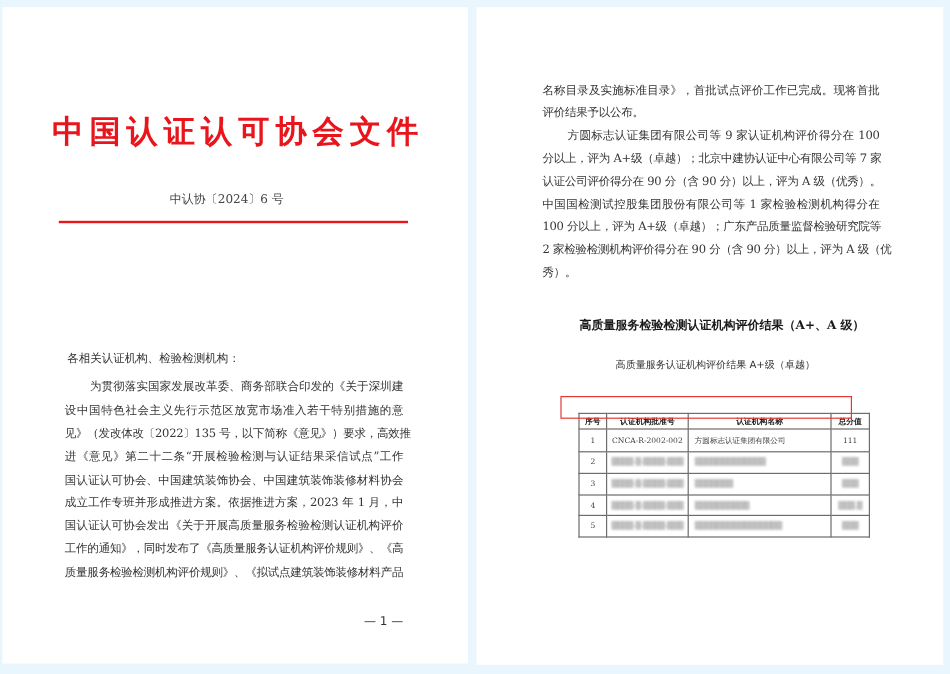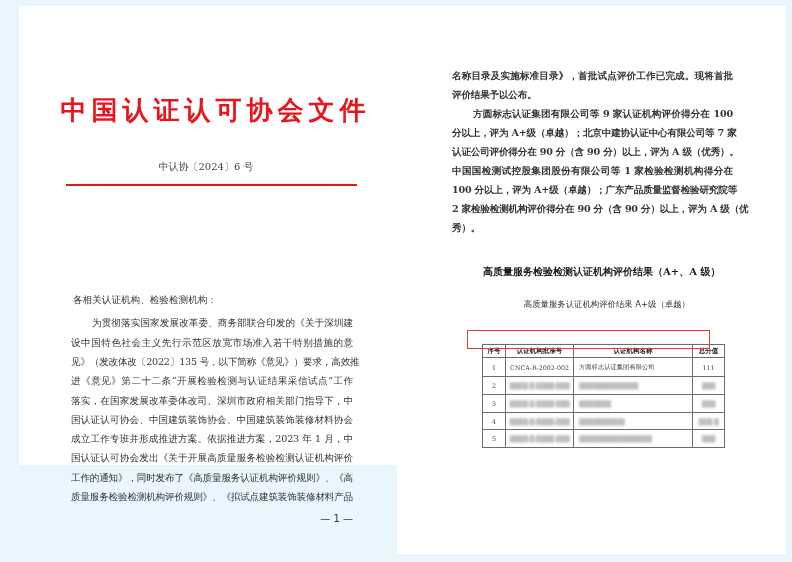--- a/index.html
+++ b/index.html
@@ -2,21 +2,21 @@
 <html><head>
 <meta charset="utf-8">
 <style>
   html, body { margin: 0; padding: 0; }
   body {
     width: 792px; height: 562px; position: relative; overflow: hidden;
     background: #e9f6fd;
     font-family: "DejaVu Serif", serif;
   }
   .page { position: absolute; background: #ffffff; }
-  #left-page  { left: 19px;   top: 6px; width: 388px; height: 459px; }
+  #left-page  { left: 2px;   top: 6px; width: 388px; height: 547px; }
   #right-page { left: 397px; top: 6px; width: 389px; height: 548px; }
   .abs { position: absolute; }
 
   .letterhead {
     left: 0; top: 89px; width: 388px; height: 30px; line-height: 30px;
     padding-left: 5px; box-sizing: border-box;
     text-align: center; font-weight: bold; font-size: 26px; letter-spacing: 5px;
     color: #e8161c; font-family: "DejaVu Serif", serif;
   }
   .docno {
@@ -31,39 +31,39 @@
     letter-spacing: -0.2px;
   }
   .title-block div { white-space: nowrap; }
 
   .salutation {
     left: 54px; top: 287px; font-size: 9.6px; line-height: 14px; color: #333; white-space: nowrap;
   }
 
   .body-text { font-size: 9.6px; color: #333; letter-spacing: -0.2px; }
   .left-body  { left: 52px; top: 307.4px; width: 282px; line-height: 19.3px; }
-  .right-body { left: 55px; top: 59.5px; width: 281px; line-height: 19.1px; font-weight: bold; }
+  .right-body { left: 55px; top: 59.5px; width: 281px; line-height: 19.1px; }
   .ln { white-space: nowrap; }
   .left-body .ln { height: 19.3px; }
   .right-body .ln { height: 19.1px; }
   .j { text-align: justify; text-align-last: justify; }
   .l { text-align: left; }
   .ind { text-indent: 21px; }
 
   .pageno {
     left: 289px; top: 506px; width: 45px; text-align: right;
     font-family: "DejaVu Sans", sans-serif; font-size: 10px; line-height: 14px; color: #333;
   }
 
   .results-heading {
     left: 86px; top: 259px; width: 237px; text-align: center; white-space: nowrap;
     font-weight: bold; font-size: 10px; line-height: 14px; color: #1a1a1a;
   }
   .table-caption {
-    left: 116px; top: 292px; width: 177px; text-align: right; white-space: nowrap;
+    left: 116px; top: 292px; width: 177px; text-align: left; white-space: nowrap;
     font-family: "DejaVu Sans", sans-serif; font-size: 8.4px; line-height: 13px; color: #333;
   }
 
   table.results {
     position: absolute; left: 85px; top: 310px; width: 242px;
     border-collapse: collapse; table-layout: fixed;
     font-size: 6.3px; color: #444; margin-top: 28px;
   }
   table.results th, table.results td {
     border: 1px solid #6d6d6d; padding: 0; text-align: center;
@@ -90,21 +90,20 @@
   <div class="abs redline"></div>
 
 
   <div class="abs salutation">各相关认证机构、检验检测机构：</div>
 
   <div class="abs body-text left-body">
     <div class="ln j ind">为贯彻落实国家发展改革委、商务部联合印发的《关于深圳建</div>
     <div class="ln j">设中国特色社会主义先行示范区放宽市场准入若干特别措施的意</div>
     <div class="ln j">见》（发改体改〔2022〕135 号，以下简称《意见》）要求，高效推</div>
     <div class="ln j">进《意见》第二十二条“开展检验检测与认证结果采信试点”工作</div>
-    <div class="ln j">落实，在国家发展改革委体改司、深圳市政府相关部门指导下，中</div>
     <div class="ln j">国认证认可协会、中国建筑装饰协会、中国建筑装饰装修材料协会</div>
     <div class="ln j">成立工作专班并形成推进方案。依据推进方案，2023 年 1 月，中</div>
     <div class="ln j">国认证认可协会发出《关于开展高质量服务检验检测认证机构评价</div>
     <div class="ln j">工作的通知》，同时发布了《高质量服务认证机构评价规则》、《高</div>
     <div class="ln j">质量服务检验检测机构评价规则》、《拟试点建筑装饰装修材料产品</div>
   </div>
 
   <div class="abs pageno">— 1 —</div>
 </div>
 

